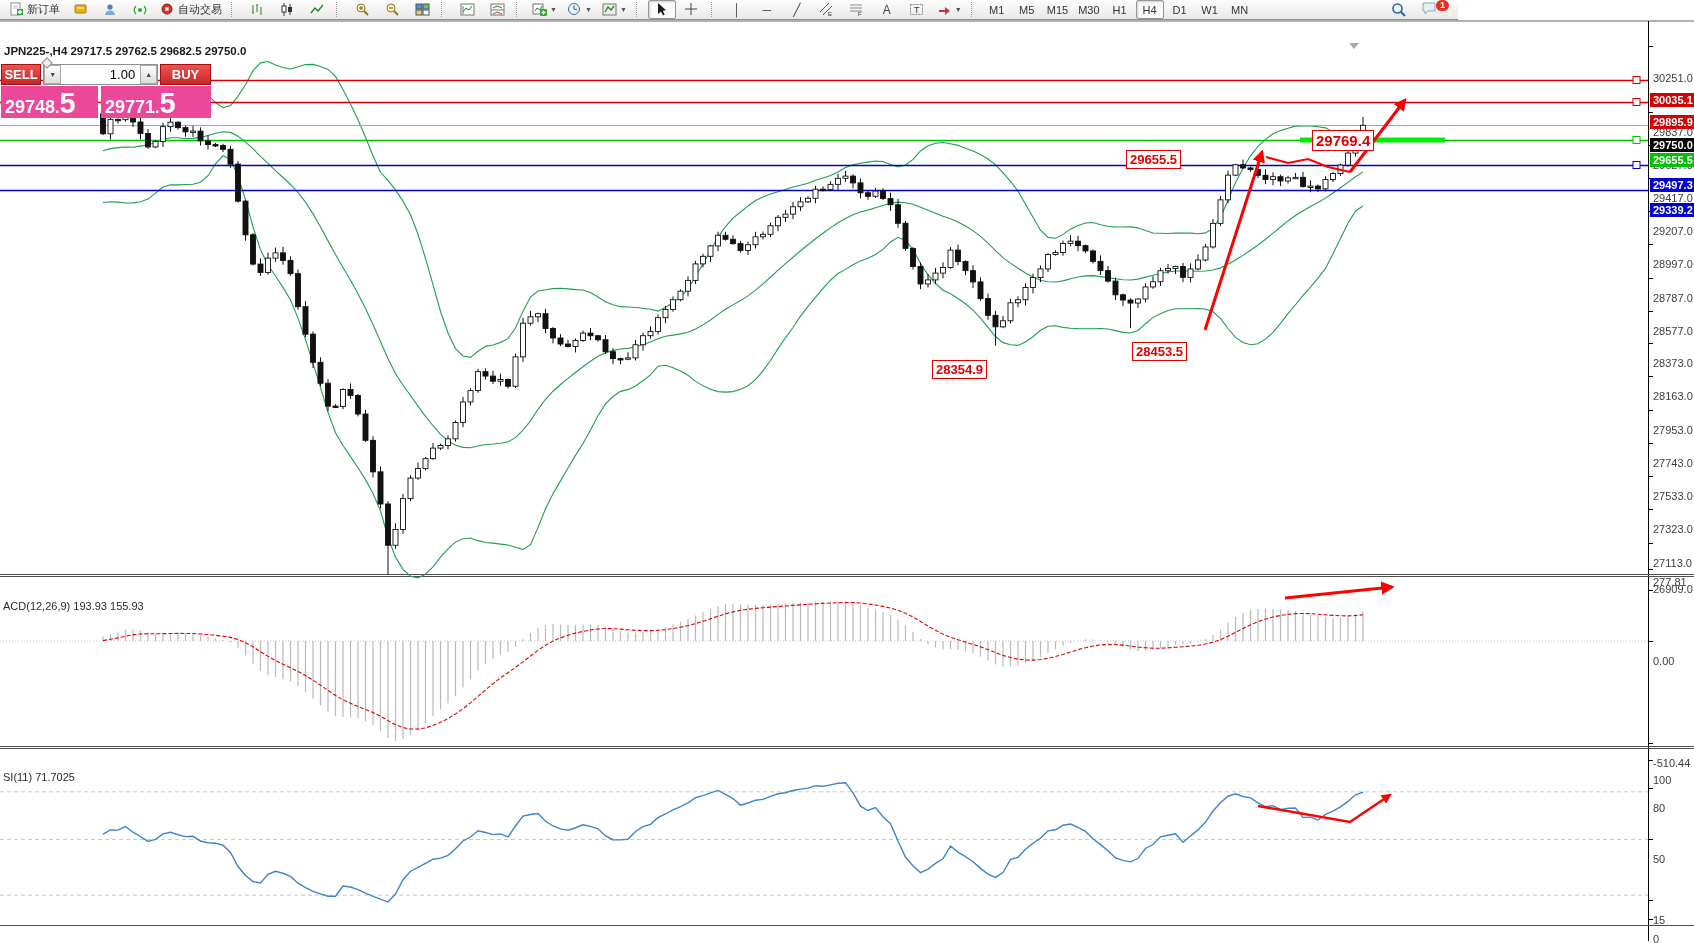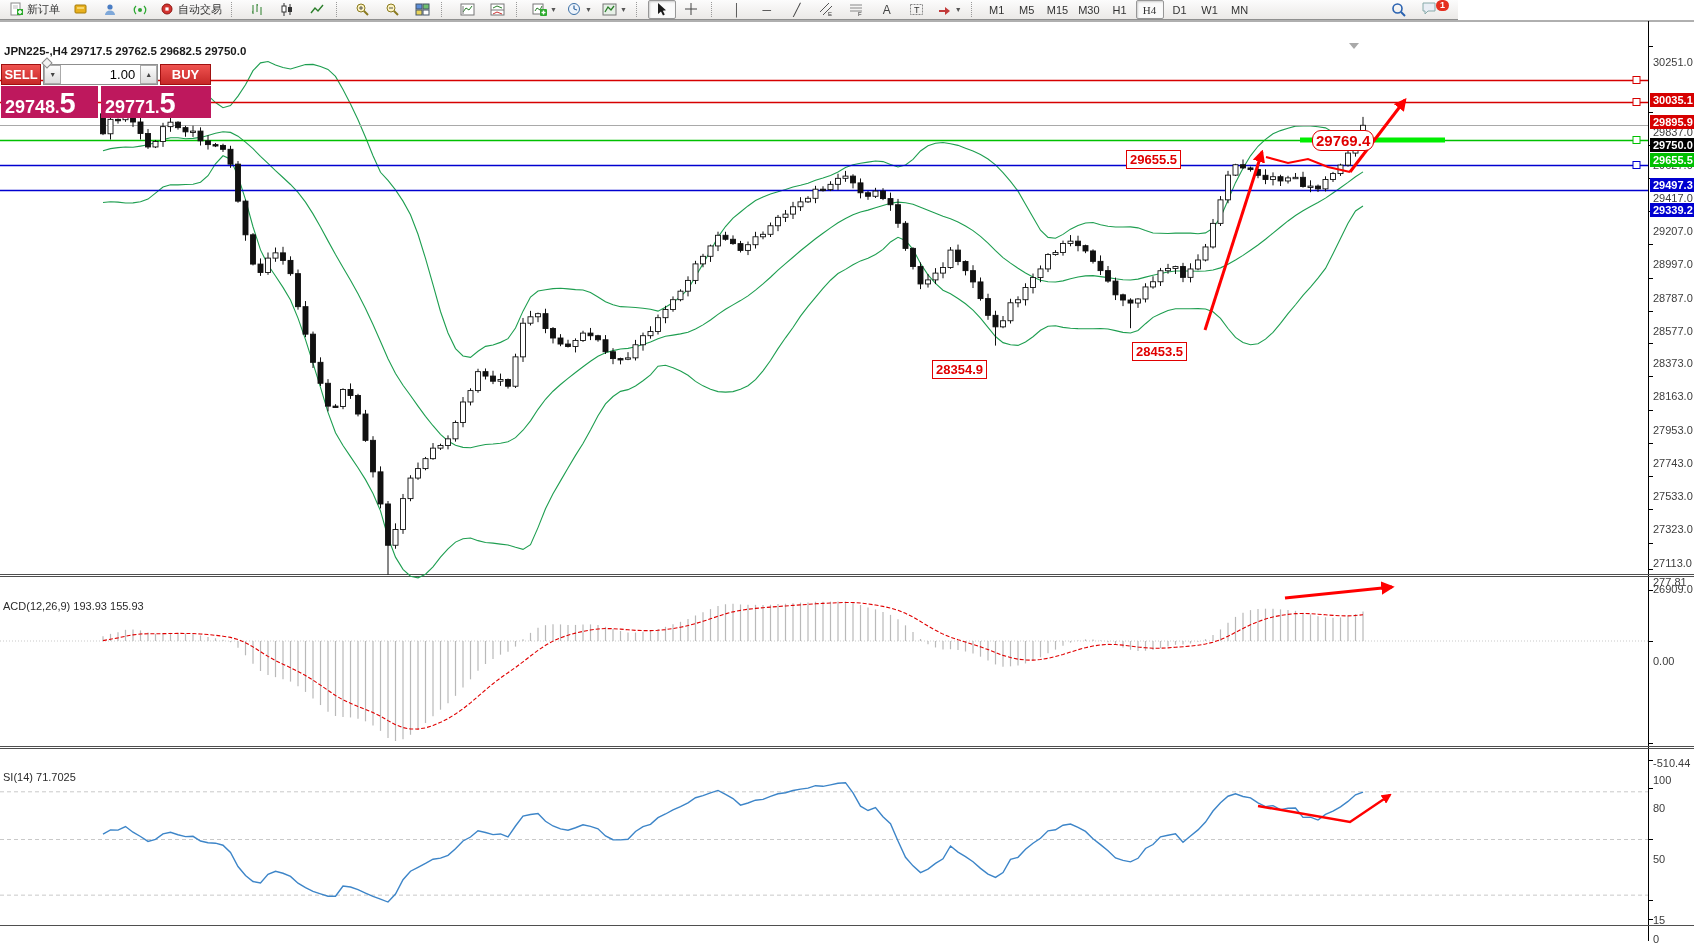--- a/index.html
+++ b/index.html
@@ -5,21 +5,21 @@
   html,body{margin:0;padding:0;}
   body{width:1694px;height:943px;overflow:hidden;position:relative;background:#fff;
        font-family:"Liberation Sans",sans-serif;}
   
   #toolbar{position:absolute;left:0;top:0;width:1458px;height:20px;
     background:linear-gradient(#fcfcfc,#ebe9e7);border-bottom:1px solid #8f8f8f;
     display:flex;align-items:center;padding-left:4px;box-sizing:border-box;z-index:50;}
   .tb-btn{height:17px;min-width:20px;display:inline-flex;align-items:center;justify-content:center;
     gap:3px;padding:0 3px;margin:0 1px;border:1px solid transparent;border-radius:2px;
     font-size:11px;color:#333;cursor:default;white-space:nowrap;}
-  .tb-btn.active{background:#fafafa;border:1px solid #979797;box-shadow:inset 1px 1px 2px rgba(0,0,0,.18);font-family:Liberation Serif, serif;}
+  .tb-btn.active{background:#fafafa;border:1px solid #979797;box-shadow:inset 1px 1px 2px rgba(0,0,0,.18);}
   .tb-btn .glyph{font-size:12px;color:#444;line-height:14px;}
   .tb-sep{width:6px;height:15px;border-left:1px dotted #9a9a9a;margin:0 4px;}
   .tb-spacer{flex:1;}
   .caret{font-size:7px;color:#555;}
   .cbadge{position:absolute;top:1px;right:-5px;background:#e53020;color:#fff;border-radius:8px;
     font-size:9px;font-weight:bold;padding:0 4px;height:11px;line-height:11px;}
   .chatwrap{position:relative;margin-right:14px;}
   
   #chartwin{position:absolute;left:0;top:20px;width:1694px;height:923px;background:#fff;}
   #cv{position:absolute;left:0;top:0;z-index:1;}
@@ -42,21 +42,21 @@
   .tp-btn{background:linear-gradient(#ef5350,#c62828);color:#fff;font-size:13px;font-weight:bold;
     display:flex;align-items:center;justify-content:center;border:1px solid #a01010;box-sizing:border-box;}
   .tp-sell{width:41px;}
   .tp-buy{width:52px;margin-left:2px;}
   .tp-vol{display:flex;margin-left:2px;border:1px solid #8f8f8f;background:#701a75;box-sizing:border-box;}
   .tp-step{width:17px;background:linear-gradient(#fdfdfd,#dcdcdc);border:1px solid #aaa;color:#444;
     font-size:7px;display:flex;align-items:center;justify-content:center;box-sizing:border-box;}
   .tp-input{width:74px;border:none;outline:none;text-align:right;font-size:13px;
     font-family:"Liberation Sans",sans-serif;padding:0 5px 0 0;}
   .tp-prices{display:flex;margin-top:1px;height:32px;}
-  .tp-price{background:#be185d;color:#fff;display:flex;align-items:flex-end;
+  .tp-price{background:#ec4899;color:#fff;display:flex;align-items:flex-end;
     padding:0 2px 1px 4px;box-sizing:border-box;}
   .tp-price .main{font-size:18px;font-weight:bold;line-height:20px;}
   .tp-price .dot{font-size:16px;font-weight:bold;line-height:19px;}
   .tp-price .bigd{font-size:29px;font-weight:bold;line-height:27px;}
   .tp-price.sellp{width:97px;}
   .tp-price.buyp{width:110px;margin-left:3px;}
 </style>
 </head>
 <body>
 
@@ -933,24 +933,24 @@
         </div>
         <div class="tp-price buyp">
           <span class="main">29771</span>
             <span class="dot">.</span>
             <span class="bigd">5</span>
         </div>
       </div>
     </div>
 
     <div class="indlabel" style="left:3px;top:580px;">ACD(12,26,9) 193.93 155.93</div>
-    <div class="indlabel" style="left:3px;top:751px;">SI(14) 71.7025</div>
+    <div class="indlabel" style="left:3px;top:751px;">SI(11) 71.7025</div>
 
     <div id="labels">
-        <div class="tick" style="top: 36px;">30251.0</div>
+        <div class="tick" style="top: 52px;">30251.0</div>
         <div class="tick" style="top: 106px;">29837.0</div>
         <div class="tick" style="top: 139px;">29627.0</div>
         <div class="tick" style="top: 172px;">29417.0</div>
         <div class="tick" style="top: 205px;">29207.0</div>
         <div class="tick" style="top: 238px;">28997.0</div>
         <div class="tick" style="top: 272px;">28787.0</div>
         <div class="tick" style="top: 305px;">28577.0</div>
         <div class="tick" style="top: 337px;">28373.0</div>
         <div class="tick" style="top: 370px;">28163.0</div>
         <div class="tick" style="top: 404px;">27953.0</div>
@@ -967,18 +967,18 @@
         <div class="badge" style="top: 183px; background: rgb(0, 0, 208);">29339.2</div>
         <div class="tick" style="top: 556px; text-align: center;">277.81</div>
         <div class="tick" style="top: 635px;">0.00</div>
         <div class="tick" style="top: 737px;">-510.44</div>
         <div class="tick" style="top: 754px;">100</div>
         <div class="tick" style="top: 782px;">80</div>
         <div class="tick" style="top: 833px;">50</div>
         <div class="tick" style="top: 894px;">15</div>
         <div class="tick" style="top: 913px;">0</div>
         <div class="callout" style="left: 1126px; top: 130px;">29655.5</div>
-        <div class="callout big" style="left: 1312px; top: 110px; border-radius: 9px;">29769.4</div>
+        <div class="callout big" style="left: 1312px; top: 110px;">29769.4</div>
         <div class="callout" style="left: 1132px; top: 322px;">28453.5</div>
         <div class="callout" style="left: 932px; top: 340px;">28354.9</div>
       </div>
   </div>
 </div>
 
 </body></html>

